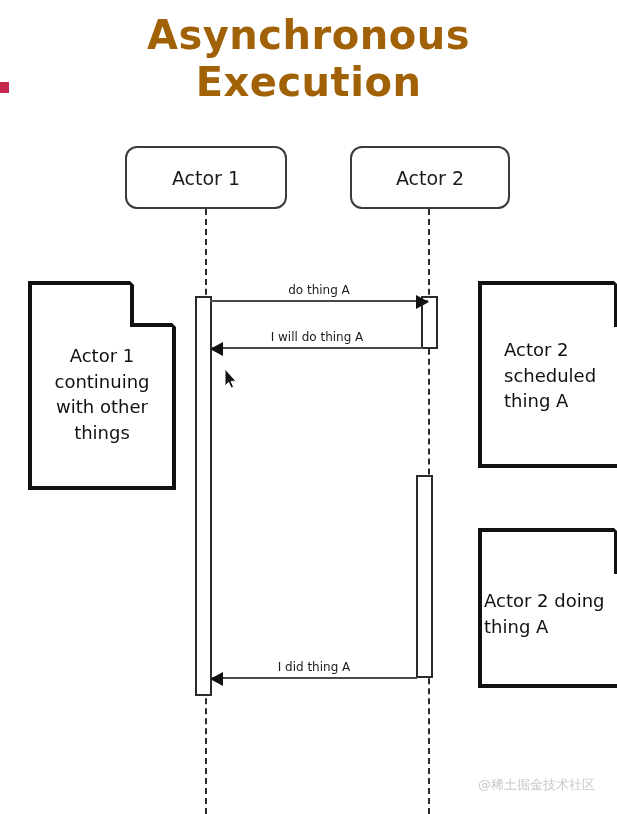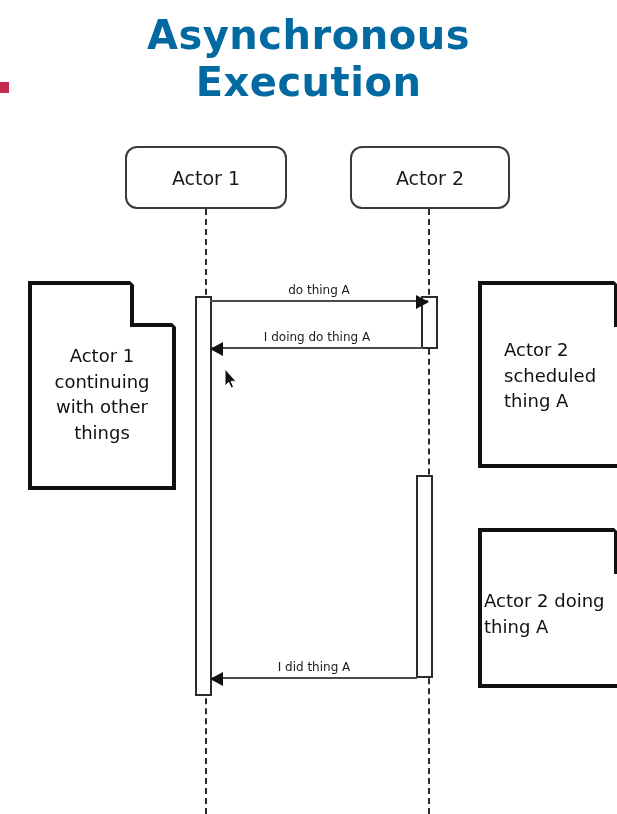--- a/index.html
+++ b/index.html
@@ -33,21 +33,21 @@
     position: absolute;
     left: 0;
     top: 12px;
     width: 617px;
     text-align: center;
     font-family: "DejaVu Sans", sans-serif;
     font-size: 40px;
     font-weight: 700;
     line-height: 1.18;
     letter-spacing: 0.5px;
-    color: #0369a1;
+    color: #a16207;
     white-space: pre-line;
   }
 
   
   .actor-box {
     position: absolute;
     box-sizing: border-box;
     border: 2px solid #3a3a3a;
     border-radius: 12px;
     background: #ffffff;
@@ -226,21 +226,21 @@
   <div class="activation" id="activation-a1"></div>
   <div class="activation" id="activation-a2-sched"></div>
   <div class="activation" id="activation-a2-doing"></div>
 
   <div class="msg to-right" id="msg-do-thing-a">
     <span class="msg-label">do thing A</span>
     <span class="arrow-head"></span>
   </div>
 
   <div class="msg to-left" id="msg-i-will-do">
-    <span class="msg-label">I doing do thing A</span>
+    <span class="msg-label">I will do thing A</span>
     <span class="arrow-head"></span>
   </div>
 
   <div class="msg to-left" id="msg-i-did">
     <span class="msg-label">I did thing A</span>
     <span class="arrow-head"></span>
   </div>
 
   <div class="note" id="note-actor1-continuing">
     <div class="note-body"></div>
@@ -263,14 +263,15 @@
     <div class="note-body"></div>
     <div class="note-fold"></div>
     <div class="note-text">Actor 2 doing
 thing A</div>
   </div>
 
   <svg class="cursor" viewBox="0 0 14 20" xmlns="http://www.w3.org/2000/svg">
     <path d="M1 0 L1 17 L4.6 13.3 L7.2 19 L9.6 17.9 L7.1 12.4 L12 12.2 Z" fill="#111111" stroke="#ffffff" stroke-width="1"></path>
   </svg>
 
+  <div class="watermark">@稀土掘金技术社区</div>
 
 </div>
 
 </body></html>

